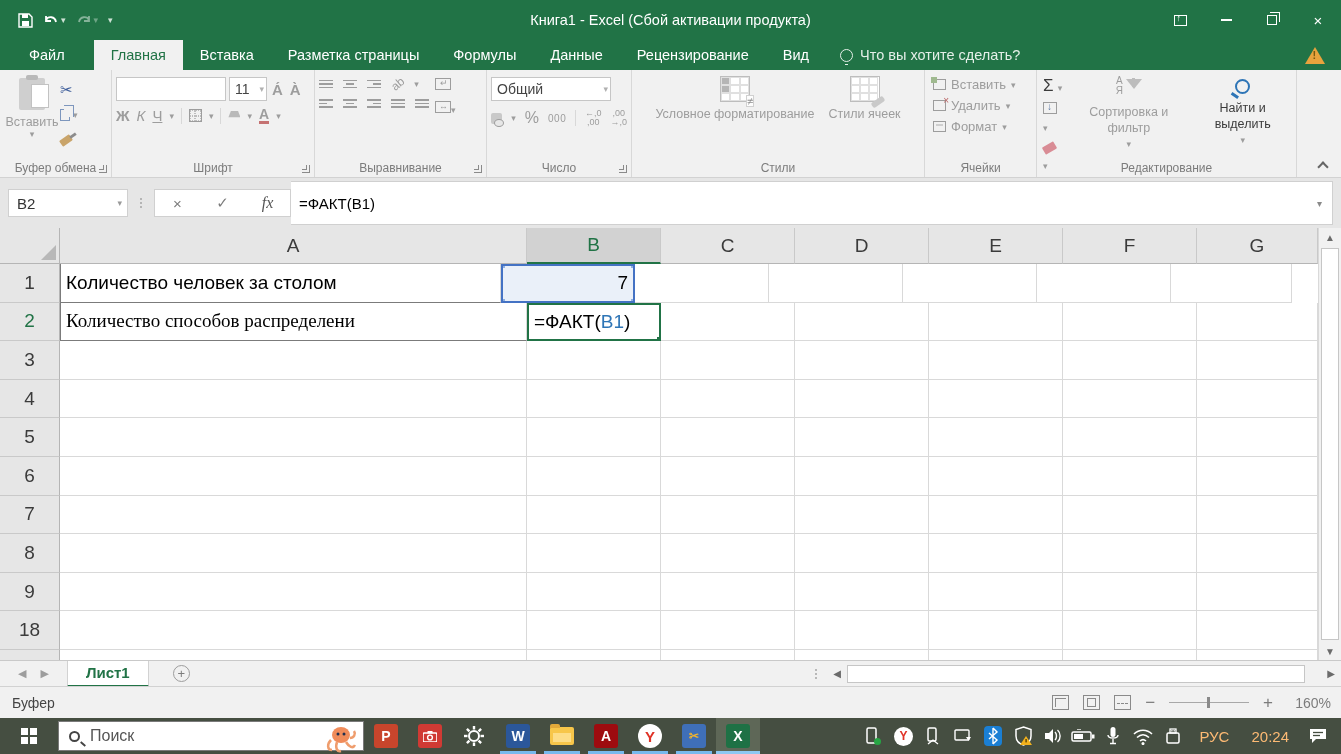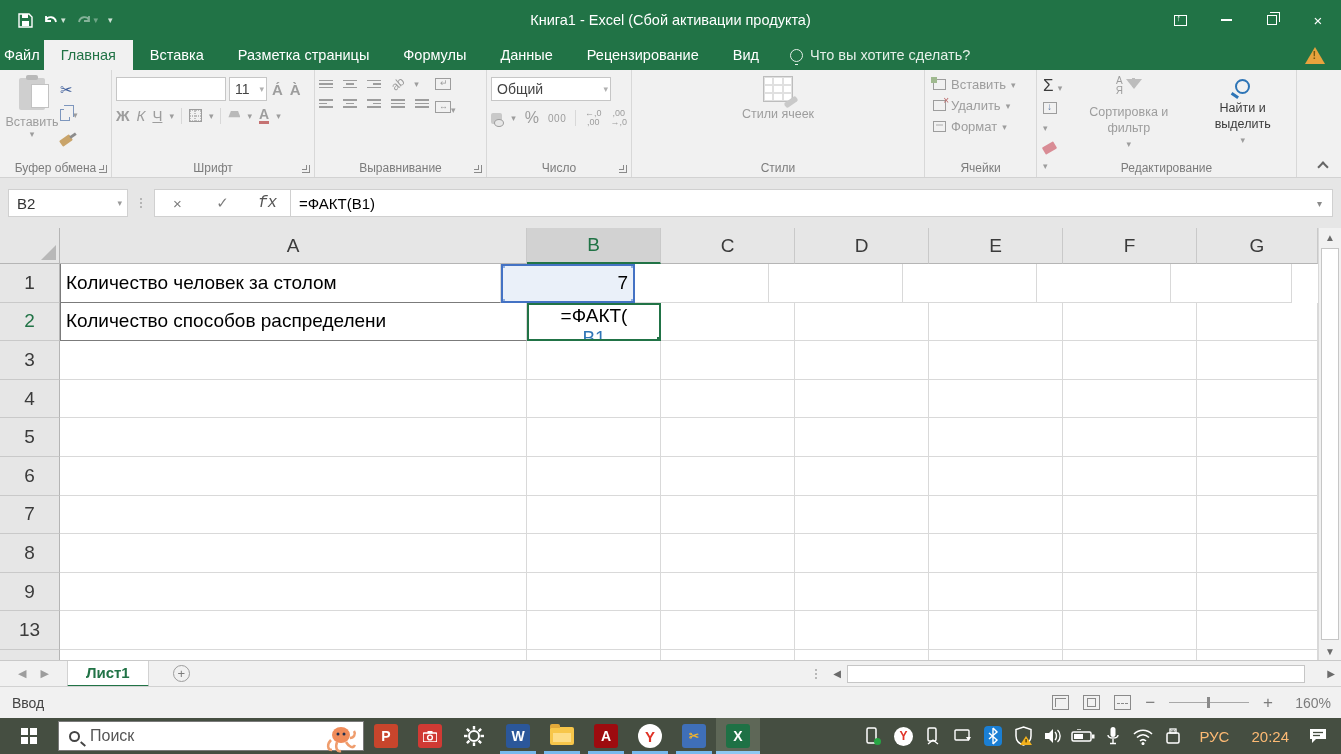--- a/index.html
+++ b/index.html
@@ -17,21 +17,21 @@
   .winbtn { width:46px; height:40px; display:flex; align-items:center; justify-content:center; color:#fff; font-size:15px; }
   .ico-min { width:11px; height:1.5px; background:#fff; display:inline-block; }
   .ico-rest { width:10px; height:10px; border:1.5px solid #fff; position:relative; display:inline-block; }
   .ico-rest::before { content:""; position:absolute; left:2px; top:-4px; width:9px; height:9px; border:1.5px solid #fff; border-left:none; border-bottom:none; }
   .ico-ribopt { width:13px; height:11px; border:1.5px solid #fff; position:relative; display:inline-block; }
   .ico-ribopt::before { content:"↑"; position:absolute; left:2px; top:-3px; font-size:9px; }
 
   
   .tabrow { position:absolute; left:0; top:40px; width:100%; height:30px; background:#217346; display:flex; align-items:stretch; color:#fff; font-size:14.5px; }
   .rtab { padding:0 17px; display:flex; align-items:center; }
-  .rtab.file { padding:0 4px; }
+  .rtab.file { padding:0 29px; }
   .rtab.active { background:#f1f1f1; color:#217346; }
   .tellme { display:flex; align-items:center; gap:7px; padding:0 14px; color:#e4efe8; }
   .bulb { width:13px; height:13px; border:1.5px solid #e4efe8; border-radius:50%; position:relative; display:inline-block; }
   .bulb::after { content:""; position:absolute; left:3.5px; bottom:-4px; width:3px; height:3px; border-bottom:1.5px solid #e4efe8; }
   .tabrow-right { margin-left:auto; display:flex; align-items:stretch; }
   .warn-tri { align-self:center; width:0; height:0; border-left:10px solid transparent; border-right:10px solid transparent; border-bottom:17px solid #e8a33d; position:relative; margin-right:16px; }
   .warn-tri::after { content:"!"; position:absolute; left:-2.5px; top:2px; color:#7a5b10; font-size:11px; font-weight:bold; }
   .share { background:#185c37; display:flex; align-items:center; gap:8px; padding:0 14px; font-size:14.5px; }
   .person { width:9px; height:9px; border:1.5px solid #fff; border-radius:50%; position:relative; display:inline-block; top:-3px; }
   .person::after { content:""; position:absolute; left:-3px; top:9px; width:13px; height:7px; border:1.5px solid #fff; border-bottom:none; border-radius:7px 7px 0 0; }
@@ -128,41 +128,41 @@
   .chev-up { position:absolute; right:14px; bottom:6px; width:8px; height:8px; border-left:2px solid #666; border-top:2px solid #666; transform:rotate(45deg); }
 
   
   .fbar { position:absolute; left:0; top:178px; width:100%; height:50px; background:#e6e6e6; display:flex; align-items:center; }
   .namebox { margin-left:8px; width:120px; height:28px; background:#fff; border:1px solid #d0d0d0; display:flex; align-items:center; padding-left:8px; font-size:15px; color:#333; position:relative; }
   .namebox .cardd { position:absolute; right:5px; font-size:9px; color:#9a9a9a; }
   .fdots { width:26px; display:flex; flex-direction:column; align-items:center; gap:2px; }
   .fdots i { width:2px; height:2px; background:#a5a5a5; border-radius:50%; }
   .fbtns { height:28px; background:#fff; border:1px solid #d0d0d0; display:flex; align-items:center; }
   .fbtn { width:45px; text-align:center; font-size:15px; color:#7c7c7c; }
-  .fbtn.fx { font-family:Liberation Mono, monospace; font-style:italic; font-size:16px; color:#555; }
-  .finput { flex:1; height:28px; background:#fff; border:1px solid #d0d0d0; border-left:none; margin-right:8px; display:flex; align-items:center; padding-left:8px; font-size:15px; color:#000; position:relative; }
+  .fbtn.fx { font-family:Liberation Serif, serif; font-style:italic; font-size:16px; color:#555; }
+  .finput { flex:1; height:44px; background:#fff; border:1px solid #d0d0d0; border-left:none; margin-right:8px; display:flex; align-items:center; padding-left:8px; font-size:15px; color:#000; position:relative; }
   .finput .cardd { position:absolute; right:10px; font-size:10px; color:#8a8a8a; }
 
   
   .gridwrap { position:absolute; left:0; top:228px; width:1318px; height:432px; background:#fff; overflow:hidden; }
   .hdr-row { display:flex; height:36px; }
   .corner { width:60px; height:36px; background:#e6e6e6; border-right:1px solid #b5b5b5; border-bottom:1px solid #b5b5b5; position:relative; }
   .corner::after { content:""; position:absolute; right:3px; bottom:3px; width:0; height:0; border-left:15px solid transparent; border-bottom:15px solid #b8b8b8; }
   .colhdr { height:36px; background:#e6e6e6; border-right:1px solid #c9c9c9; border-bottom:1px solid #b5b5b5; display:flex; align-items:center; justify-content:center; font-size:19px; color:#3b3b3b; }
   .colhdr.active { background:#d2d2d2; color:#217346; border-bottom:2px solid #217346; }
   .grow { display:flex; height:38.6px; }
   .rowhdr { width:60px; background:#e6e6e6; border-right:1px solid #b5b5b5; border-bottom:1px solid #c9c9c9; display:flex; align-items:center; justify-content:center; font-size:19px; color:#3b3b3b; }
   .rowhdr.active { color:#217346; }
   .cell { border-right:1px solid #d9d9d9; border-bottom:1px solid #d9d9d9; font-size:19px; color:#000; display:flex; align-items:center; padding:0 5px; white-space:nowrap; overflow:hidden; position:relative; }
   .cell.num { justify-content:flex-end; }
   .cell.hardborder { border-bottom:1px solid #7b7b7b; border-left:1px solid #7b7b7b; }
   .cell.refsel { background:#eaf0f9; border:2px solid #4472c4; }
   .hndl { position:absolute; width:4px; height:4px; background:#8fb0e0; }
   .hndl.tl{left:-2px;top:-2px;} .hndl.tr{right:-2px;top:-2px;} .hndl.bl{left:-2px;bottom:-2px;} .hndl.br{right:-2px;bottom:-2px;}
-  .cell.editsel { border:2px solid #217346; background:#fff;flex-direction:column; }
+  .cell.editsel { border:2px solid #217346; background:#fff; }
   .fillhandle { position:absolute; right:-3px; bottom:-3px; width:6px; height:6px; background:#217346; border:1px solid #fff; }
   .refblue { color:#2e75b6; }
 
   
   .vscroll { position:absolute; right:0; top:228px; width:23px; height:432px; background:#f1f1f1; border-left:1px solid #d9d9d9; }
   .vsarr { height:18px; display:flex; align-items:center; justify-content:center; color:#6b6b6b; font-size:10px; }
   .vthumb { position:absolute; left:2px; right:2px; top:20px; height:392px; background:#fff; border:1px solid #c6c6c6; }
 
   
   .sheetbar { position:absolute; left:0; top:660px; width:100%; height:26px; background:#f1f1f1; border-top:1px solid #c9c9c9; display:flex; align-items:center; font-size:15px; }
@@ -402,20 +402,34 @@
         <span class="vdiv"></span>
         <span class="decs">←,0<br>,00</span>
         <span class="decs">,00<br>→,0</span>
       </div>
       <span class="glabel">Число</span>
       <span class="launcher"></span>
     </div>
 
     <div class="rgroup g-styles">
       <div class="style-btn">
+        <span class="tbl-ico cf ne">
+            <i></i>
+            <i></i>
+            <i></i>
+            <i></i>
+            <i></i>
+            <i></i>
+            <i></i>
+            <i></i>
+            <i></i>
+          </span>
+        <span>Условное форматирование</span>
+      </div>
+      <div class="style-btn">
         <span class="tbl-ico">
             <i></i>
             <i></i>
             <i></i>
             <i></i>
             <i></i>
             <i></i>
             <i></i>
             <i></i>
             <i></i>
@@ -510,21 +524,21 @@
           <span class="cell hardborder" style="width: 441px;">Количество человек за столом</span>
           <span class="cell refsel num" style="width: 134px;">7<i class="hndl tl"></i><i class="hndl tr"></i><i class="hndl bl"></i><i class="hndl br"></i></span>
           <span class="cell" style="width: 134px;"></span>
           <span class="cell" style="width: 134px;"></span>
           <span class="cell" style="width: 134px;"></span>
           <span class="cell" style="width: 134px;"></span>
           <span class="cell" style="width: 121px;"></span>
         </div>
         <div class="grow">
           <span class="rowhdr active">2</span>
-          <span class="cell hardborder" style="width: 467px;">Количество способов распределени</span>
+          <span class="cell hardborder" style="width: 467px; font-family: Liberation Serif, serif;">Количество способов распределени</span>
           <span class="cell editsel" style="width: 134px;">
             <span>=ФАКТ(</span>
             <span class="refblue">B1</span>
             <span>)</span>
             <i class="fillhandle"></i>
           </span>
           <span class="cell" style="width: 134px;"></span>
           <span class="cell" style="width: 134px;"></span>
           <span class="cell" style="width: 134px;"></span>
           <span class="cell" style="width: 134px;"></span>
@@ -594,21 +608,21 @@
           <span class="rowhdr">9</span>
           <span class="cell" style="width: 467px;"></span>
           <span class="cell" style="width: 134px;"></span>
           <span class="cell" style="width: 134px;"></span>
           <span class="cell" style="width: 134px;"></span>
           <span class="cell" style="width: 134px;"></span>
           <span class="cell" style="width: 134px;"></span>
           <span class="cell" style="width: 121px;"></span>
         </div>
         <div class="grow">
-          <span class="rowhdr">13</span>
+          <span class="rowhdr">18</span>
           <span class="cell" style="width: 467px;"></span>
           <span class="cell" style="width: 134px;"></span>
           <span class="cell" style="width: 134px;"></span>
           <span class="cell" style="width: 134px;"></span>
           <span class="cell" style="width: 134px;"></span>
           <span class="cell" style="width: 134px;"></span>
           <span class="cell" style="width: 121px;"></span>
         </div>
         <div class="grow">
           <span class="rowhdr">11</span>
@@ -643,21 +657,21 @@
           <i></i>
         </span>
       <span class="hsarr">◀</span>
       <span class="hthumb"></span>
       <span class="htrack-end"></span>
       <span class="hsarr">▶</span>
     </span>
   </div>
 
   <div class="statusbar">
-    <span class="mode">Ввод</span>
+    <span class="mode">Буфер</span>
     <span class="sb-right">
       <span class="view-ico normal"></span>
       <span class="view-ico pglay"></span>
       <span class="view-ico pgbrk"></span>
       <span class="zminus">−</span>
       <span class="ztrack">
           <span class="zthumb"></span>
         </span>
       <span class="zplus">+</span>
       <span class="zoomlvl">160%</span>

